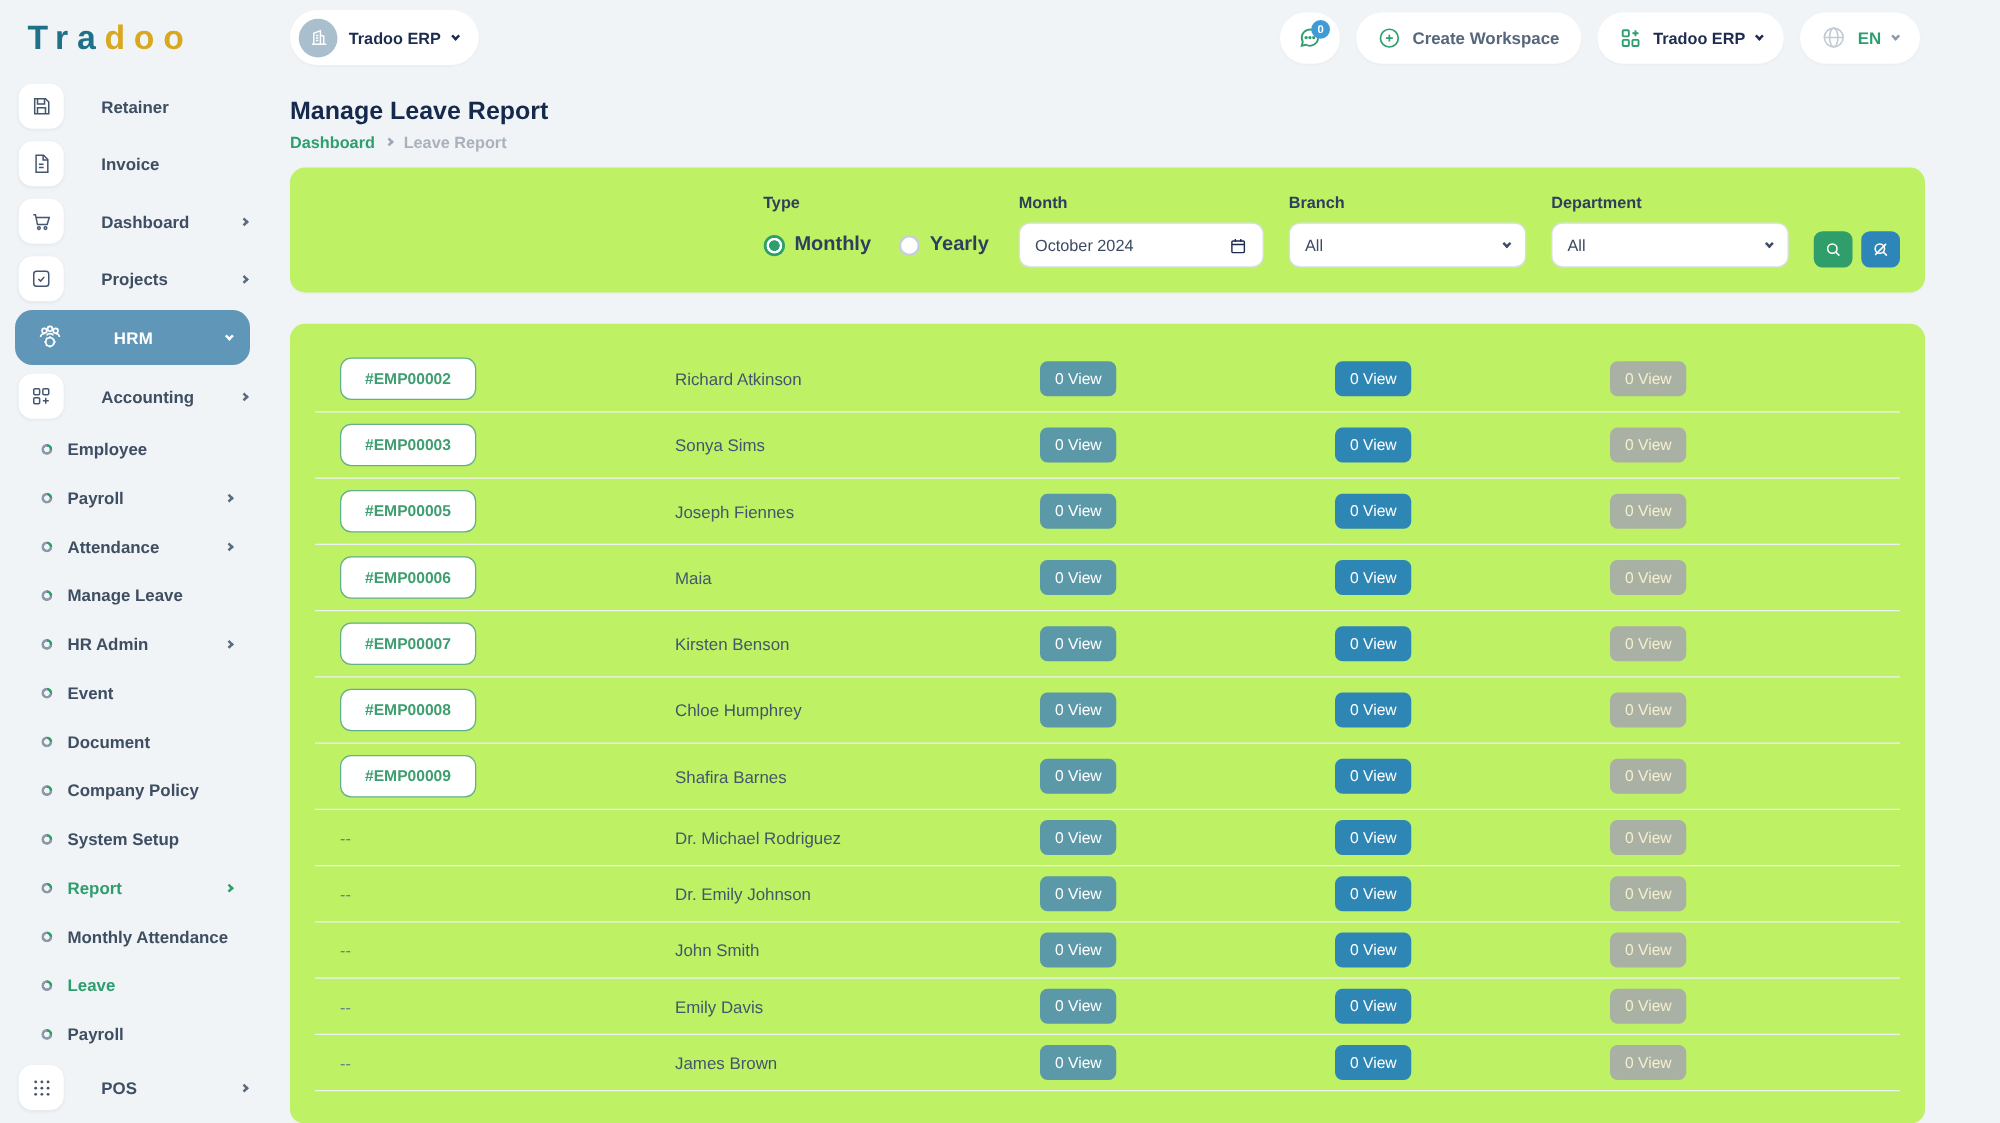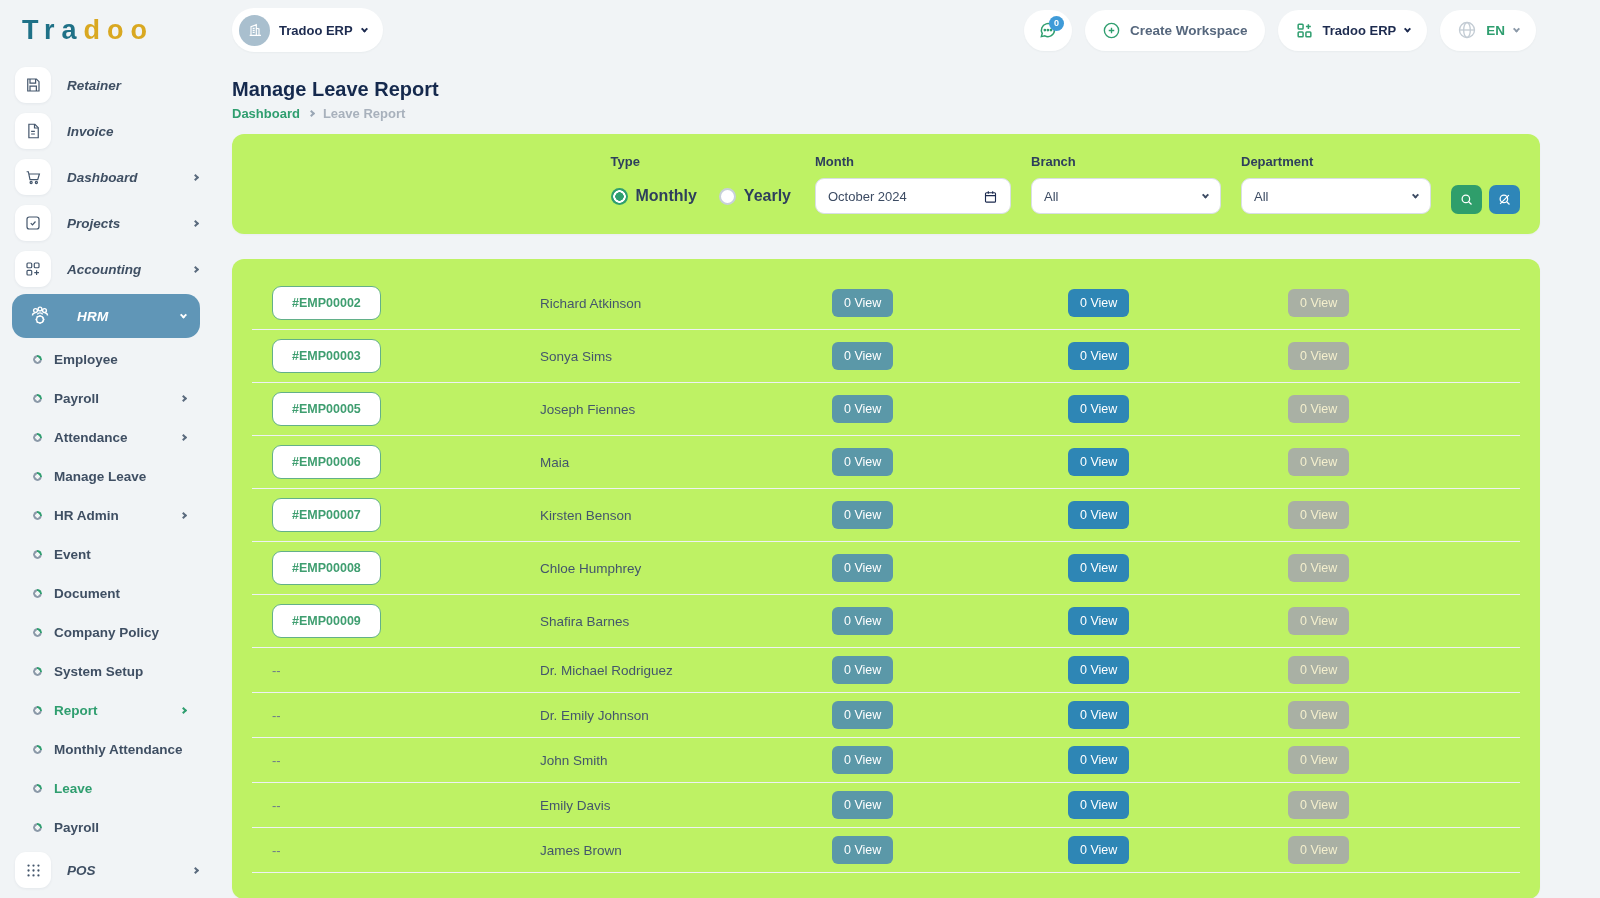--- a/index.html
+++ b/index.html
@@ -26,21 +26,21 @@
   .txt.en { color:#2f9e6f; font-weight:700; font-size:13.5px; }
 
   
   .chev { display:inline-block; width:7px; height:7px; border-right:2px solid currentColor; border-bottom:2px solid currentColor; }
   .chev.r { transform:rotate(-45deg); }
   .chev.d { transform:rotate(45deg) translate(-1px,-1px); }
   .chev.sm { width:5px; height:5px; }
 
   
   .sidebar { position:absolute; top:62px; left:0; width:212px; }
-  .s-item { height:46px; display:flex; align-items:center; gap:16px; padding:0 14px 0 15px; cursor:pointer; color:#3f4f63;font-style:italic; }
+  .s-item { height:46px; display:flex; align-items:center; gap:30px; padding:0 14px 0 15px; cursor:pointer; color:#3f4f63; }
   .s-item .ibox { width:36px; height:36px; background:#fff; border-radius:11px; display:flex; align-items:center;
     justify-content:center; color:#44566c; box-shadow:0 1px 3px rgba(20,40,60,.06); flex:none; }
   .s-item .lbl { font-size:13.5px; font-weight:600; }
   .s-item .chev { margin-left:auto; color:#5b6b7e; }
   .s-item.active { background:#6096b7; border-radius:14px; margin:2px 12px; height:44px; padding:0 14px 0 7px; color:#fff; }
   .s-item.active .ibox { background:transparent; box-shadow:none; color:#fff; width:42px; height:42px; }
   .s-item.active .lbl { color:#fff; font-weight:700; letter-spacing:.3px; }
   .s-item.active .chev { color:#fff; }
   .s-sub { height:39px; display:flex; align-items:center; gap:12px; padding:0 26px 0 33px; cursor:pointer; color:#3f4f63; }
   .s-sub.lvl2 { }
@@ -194,45 +194,45 @@
     <div class="s-item">
       <span class="ibox">
         <svg width="18" height="18" viewBox="0 0 24 24" fill="none" stroke="currentColor" stroke-width="1.6">
           <rect x="4" y="4" width="16" height="16" rx="3"></rect>
           <path d="M9 12.2l2.3 2.3 4-4.5"></path>
         </svg>
       </span>
       <span class="lbl">Projects</span>
       <span class="chev r sm"></span>
     </div>
-    <div class="s-item">
-      <span class="ibox">
-        <svg width="18" height="18" viewBox="0 0 24 24" fill="none" stroke="currentColor" stroke-width="1.6">
-          <rect x="4" y="4" width="6.3" height="6.3" rx="1.3"></rect>
-          <rect x="13.7" y="4" width="6.3" height="6.3" rx="1.3"></rect>
-          <rect x="4" y="13.7" width="6.3" height="6.3" rx="1.3"></rect>
-          <path d="M16.8 13.7v6.3M13.7 16.8H20"></path>
-        </svg>
-      </span>
-      <span class="lbl">Accounting</span>
-      <span class="chev r sm"></span>
-    </div>
     <div class="s-item active">
       <span class="ibox">
         <svg width="24" height="24" viewBox="0 0 24 24" fill="none" stroke="currentColor" stroke-width="1.4">
           <circle cx="7.5" cy="6.5" r="1.9"></circle>
           <circle cx="12" cy="5" r="1.9"></circle>
           <circle cx="16.5" cy="6.5" r="1.9"></circle>
           <path d="M4.5 11.5c0-1.5 1.4-2.6 3-2.6M19.5 11.5c0-1.5-1.4-2.6-3-2.6M9.3 10.3c.6-.9 1.6-1.4 2.7-1.4s2.1.5 2.7 1.4"></path>
           <circle cx="12" cy="15.5" r="3.4"></circle>
           <path d="M12 10.9v1.4M12 18.6V20M7.5 15.5h1.4M15.1 15.5h1.4M8.8 12.3l1 1M15.2 17.7l-1-1M8.8 18.7l1-1M15.2 13.3l-1 1"></path>
         </svg>
       </span>
       <span class="lbl">HRM</span>
       <span class="chev d sm" style="margin-left:auto"></span>
+    </div>
+    <div class="s-item">
+      <span class="ibox">
+        <svg width="18" height="18" viewBox="0 0 24 24" fill="none" stroke="currentColor" stroke-width="1.6">
+          <rect x="4" y="4" width="6.3" height="6.3" rx="1.3"></rect>
+          <rect x="13.7" y="4" width="6.3" height="6.3" rx="1.3"></rect>
+          <rect x="4" y="13.7" width="6.3" height="6.3" rx="1.3"></rect>
+          <path d="M16.8 13.7v6.3M13.7 16.8H20"></path>
+        </svg>
+      </span>
+      <span class="lbl">Accounting</span>
+      <span class="chev r sm"></span>
     </div>
     <div class="s-sub">
       <span class="dot"></span>
       <span class="lbl">Employee</span>
     </div>
     <div class="s-sub">
       <span class="dot"></span>
       <span class="lbl">Payroll</span>
       <span class="chev r sm"></span>
     </div>

